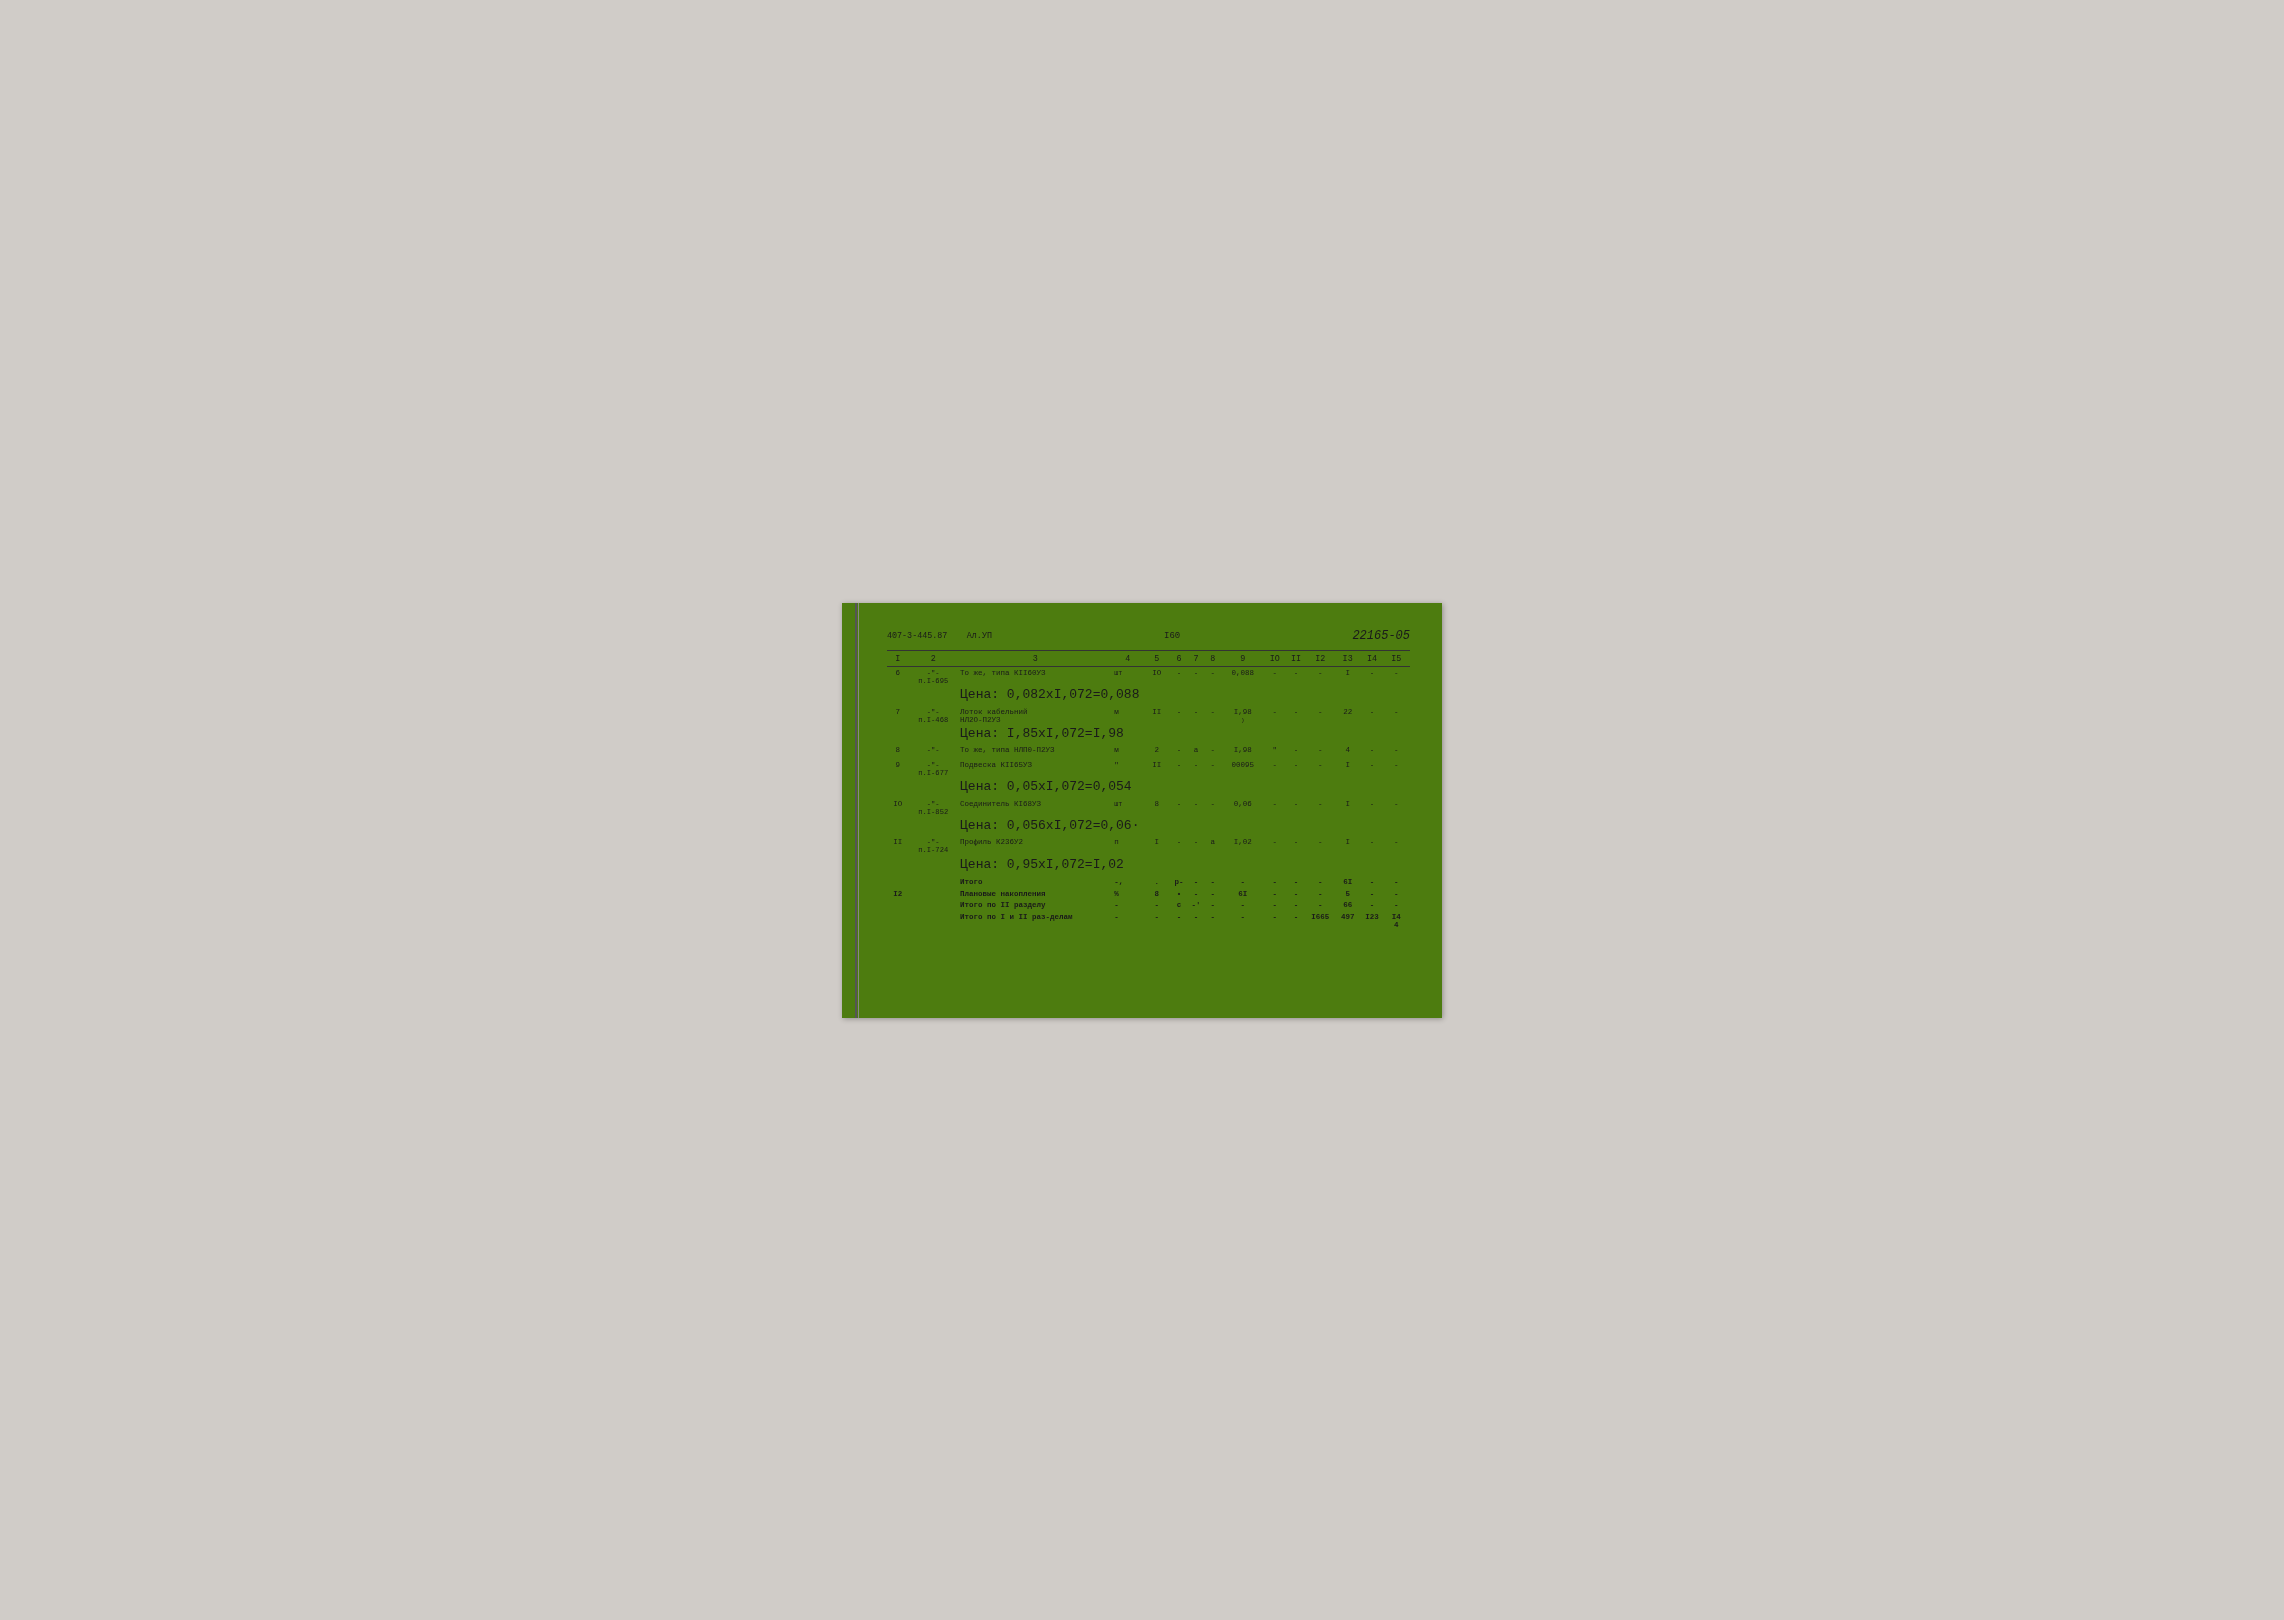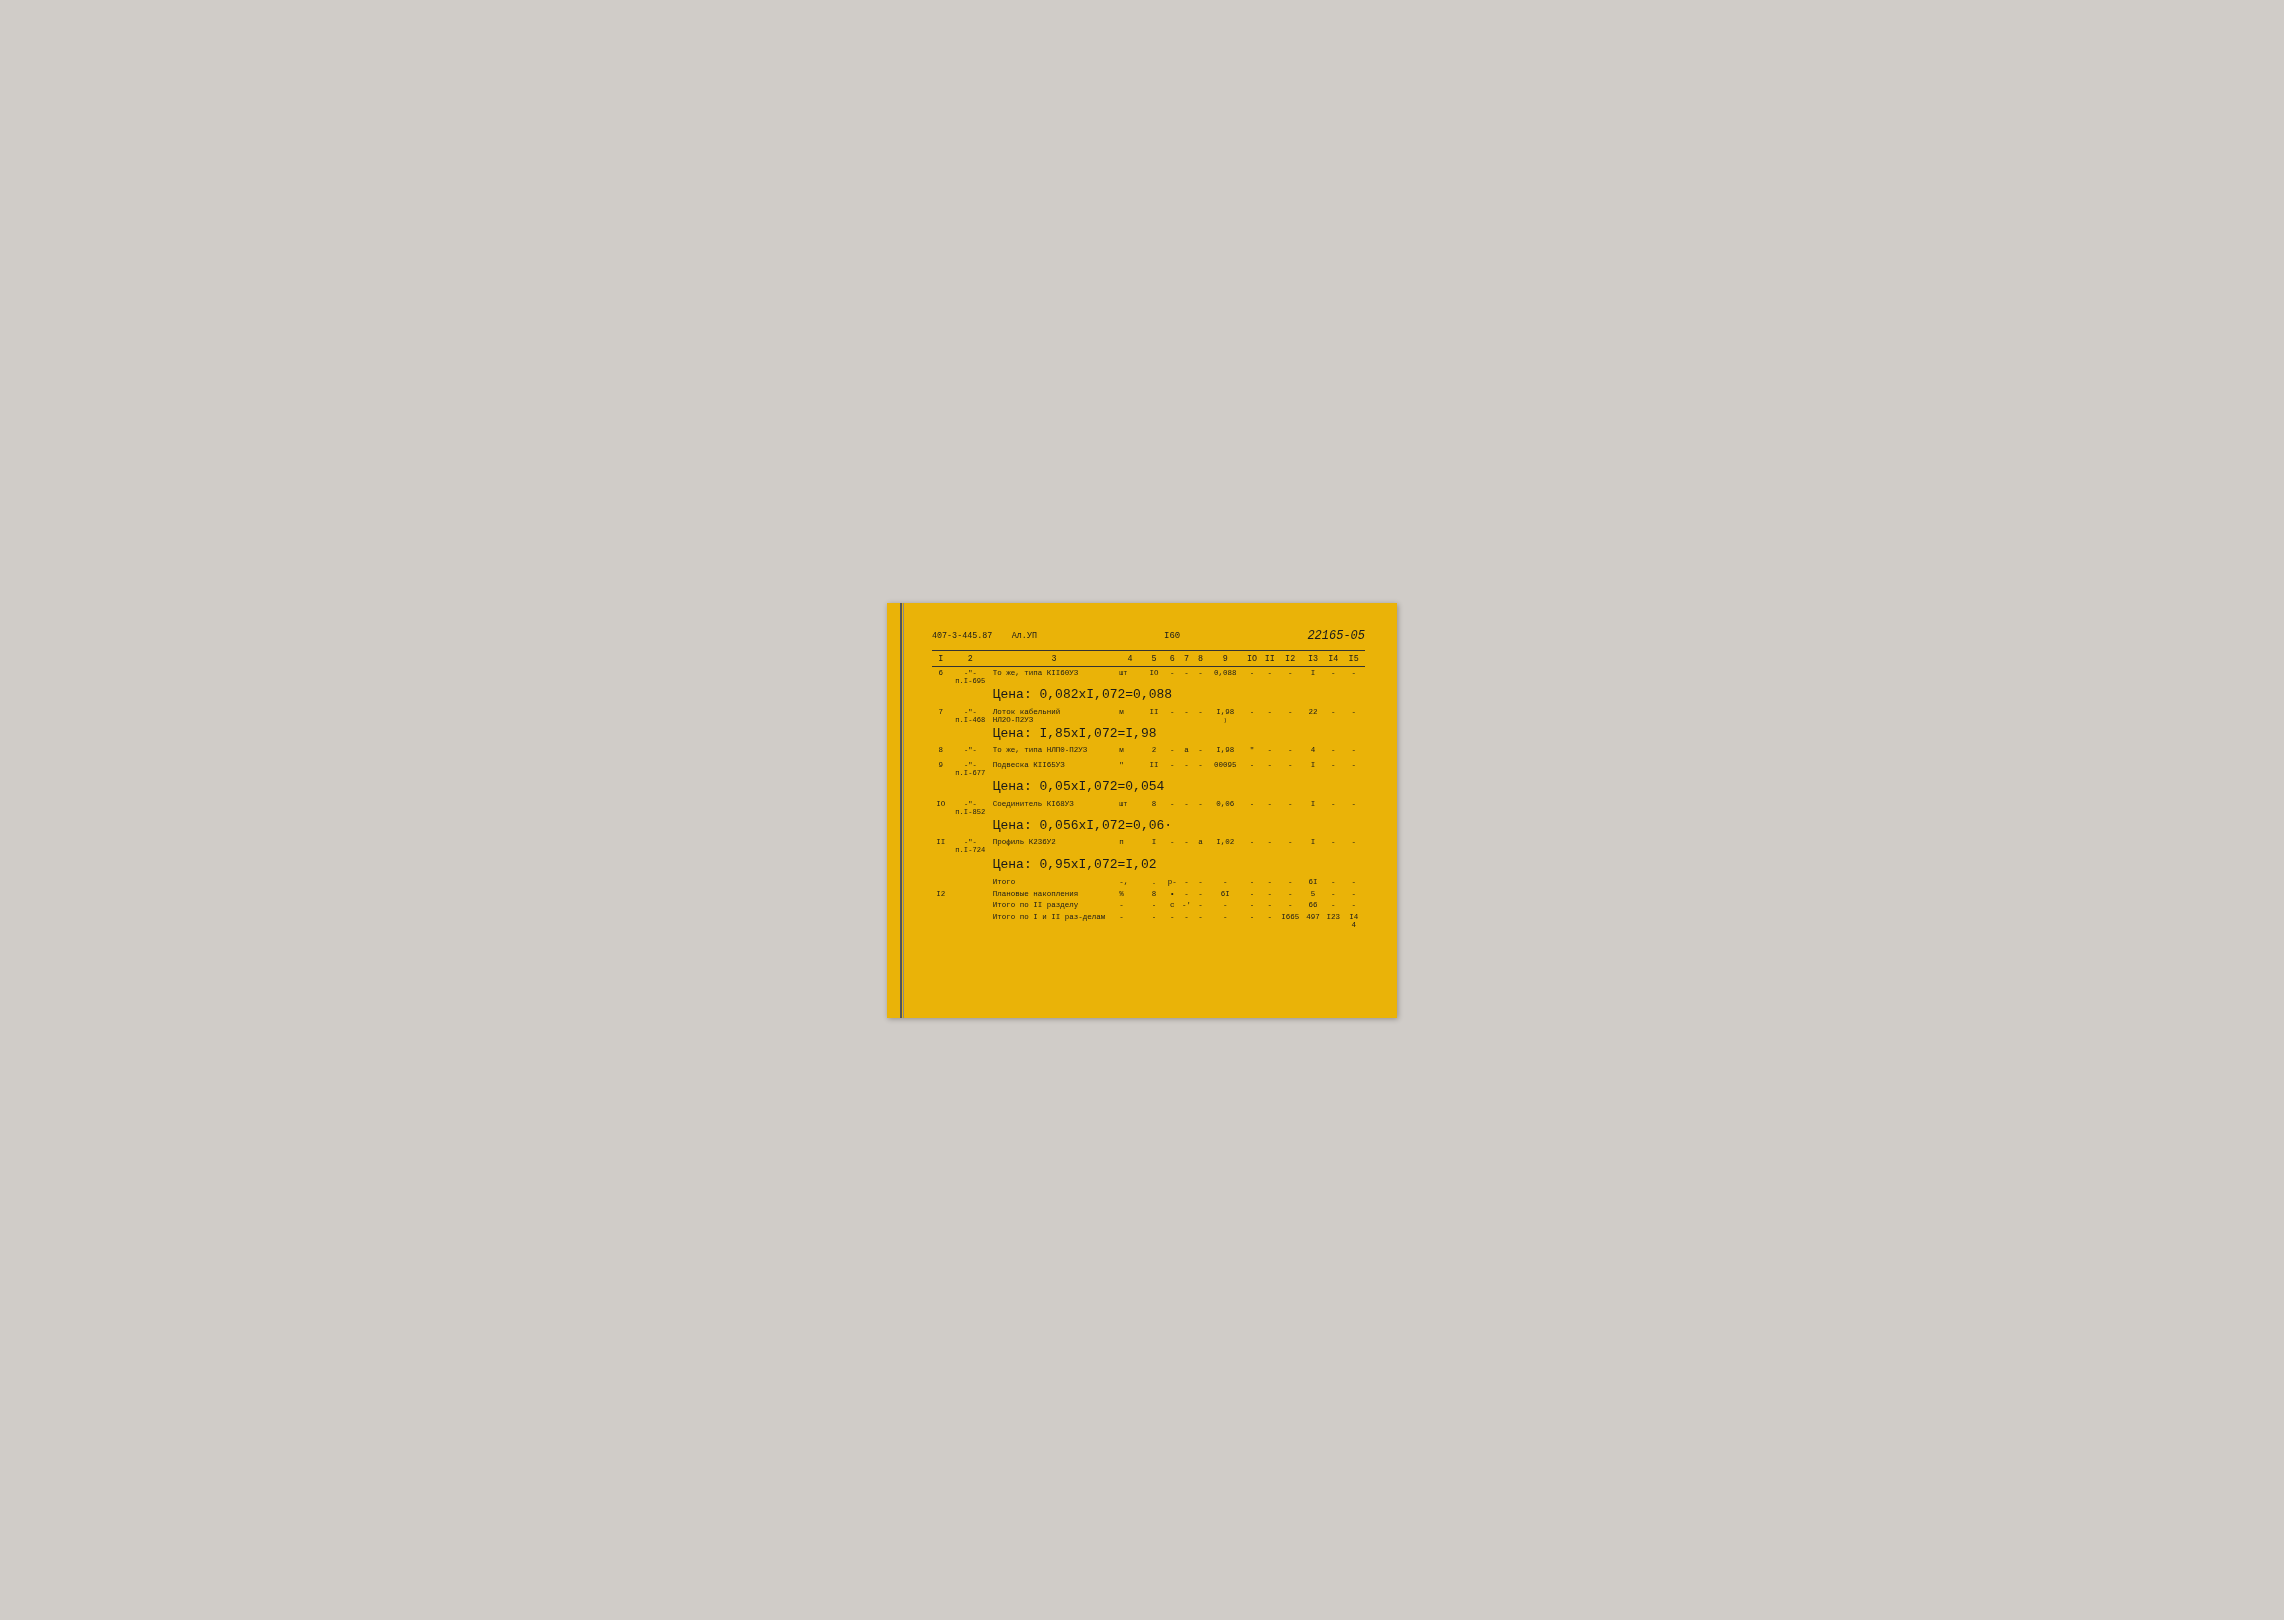--- a/index.html
+++ b/index.html
@@ -11,22 +11,22 @@
     body {
       background: #d0ccc8;
       display: flex;
       justify-content: center;
       align-items: center;
       min-height: 100vh;
       font-family: 'Courier New', Courier, monospace;
     }
 
     .page {
-      background: #eab308;
-      width: 510px;
+      background: #4d7c0f;
+      width: 600px;
       min-height: 415px;
       padding: 26px 32px 39px 45px;
       box-shadow: 1.3px 1.3px 5.2px rgba(0,0,0,0.3);
       position: relative;
     }
 
     .header-line {
       display: flex;
       justify-content: space-between;
       align-items: center;
@@ -89,20 +89,21 @@
     .col-15 { width: 23px; text-align: center; }
 
     .price-row td {
       padding-bottom: 3.9px;
       font-size: 13px;
     }
 
     .itogo-row td {
       padding-top: 1.9px;
       padding-bottom: 1.9px;
+      font-weight: bold;
     }
 
     .left-bar {
       position: absolute;
       left: 13px;
       top: 0;
       bottom: 0;
       width: 1.9px;
       background: #555;
     }

